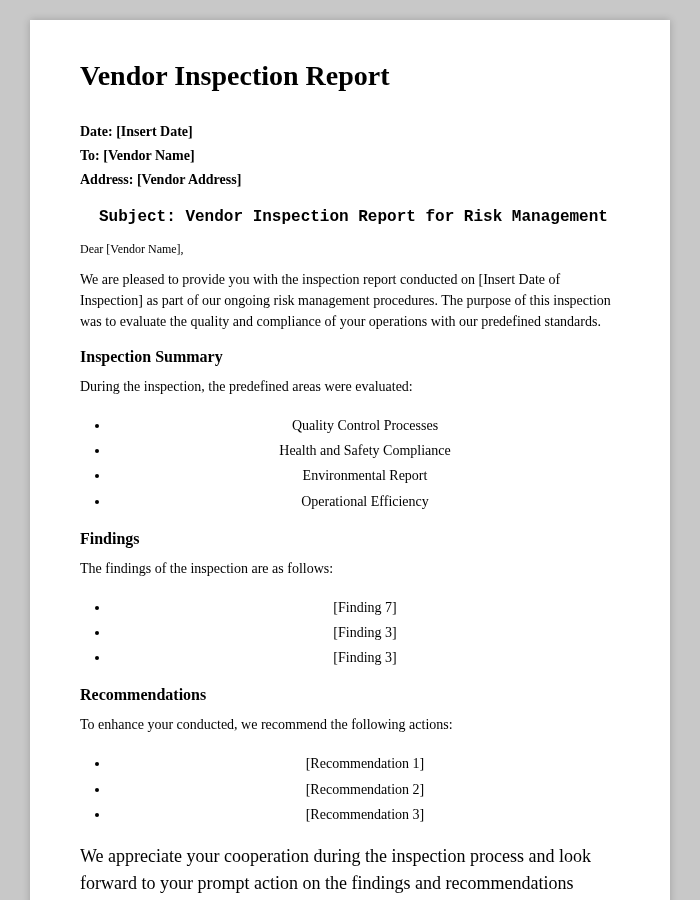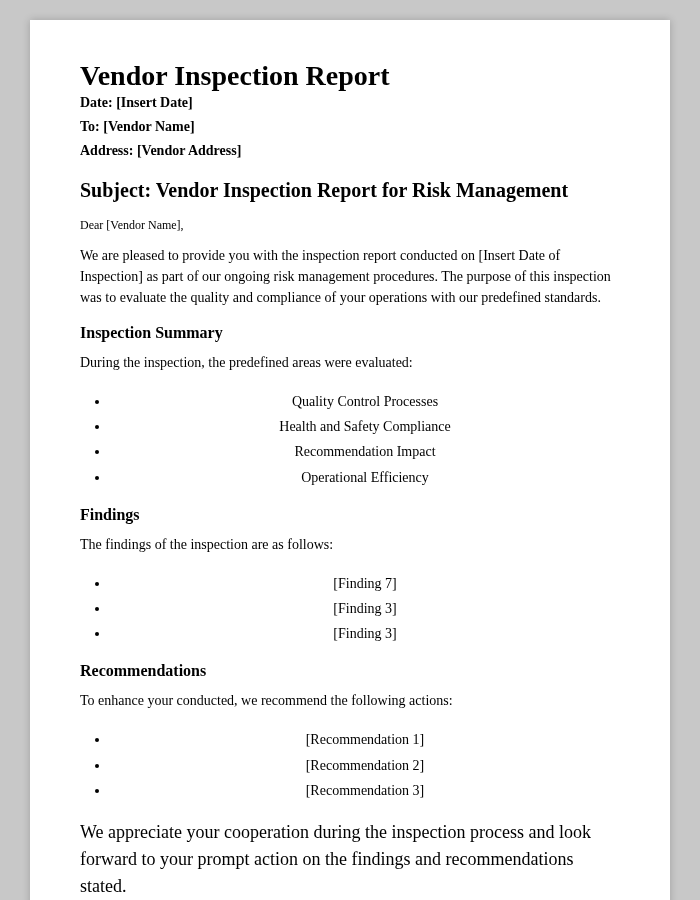--- a/index.html
+++ b/index.html
@@ -22,37 +22,38 @@
       background-color: #ffffff;
       width: 640px;
       min-height: 860px;
       padding: 40px 50px;
       box-shadow: 0 0 8px rgba(0,0,0,0.2);
     }
 
     .doc-title {
       font-size: 28px;
       font-weight: bold;
-      margin-bottom: 3px;
+      margin-bottom: 32px;
       font-family: 'Times New Roman', Times, serif;
     }
 
     .meta-line {
       font-size: 14px;
       margin-bottom: 8px;
       font-family: 'Times New Roman', Times, serif;
       font-weight: bold;
     }
 
     .subject-heading {
-      font-size: 20px;
+      font-size: 16px;
       font-weight: bold;
       margin-top: 20px;
       margin-bottom: 16px;
-      font-family: Liberation Serif, serif;
+      font-family: Liberation Mono, monospace;
+      margin-left: 19px;
     }
 
     .salutation {
       font-size: 12px;
       margin-bottom: 12px;
       font-family: 'Times New Roman', Times, serif;
     }
 
     .body-text {
       font-size: 14px;
@@ -103,21 +104,21 @@
   <h2 class="subject-heading">Subject: Vendor Inspection Report for Risk Management</h2>
 
   <p class="salutation">Dear [Vendor Name],</p>
   <p class="body-text">We are pleased to provide you with the inspection report conducted on [Insert Date of Inspection] as part of our ongoing risk management procedures. The purpose of this inspection was to evaluate the quality and compliance of your operations with our predefined standards.</p>
 
   <h3 class="section-heading">Inspection Summary</h3>
   <p class="body-text">During the inspection, the predefined areas were evaluated:</p>
   <ul class="bullet-list">
     <li>Quality Control Processes</li>
     <li>Health and Safety Compliance</li>
-    <li>Recommendation Impact</li>
+    <li>Environmental Report</li>
     <li>Operational Efficiency</li>
   </ul>
 
   <h3 class="section-heading">Findings</h3>
   <p class="body-text">The findings of the inspection are as follows:</p>
   <ul class="bullet-list">
     <li>[Finding 7]</li>
     <li>[Finding 3]</li>
     <li>[Finding 3]</li>
   </ul>

